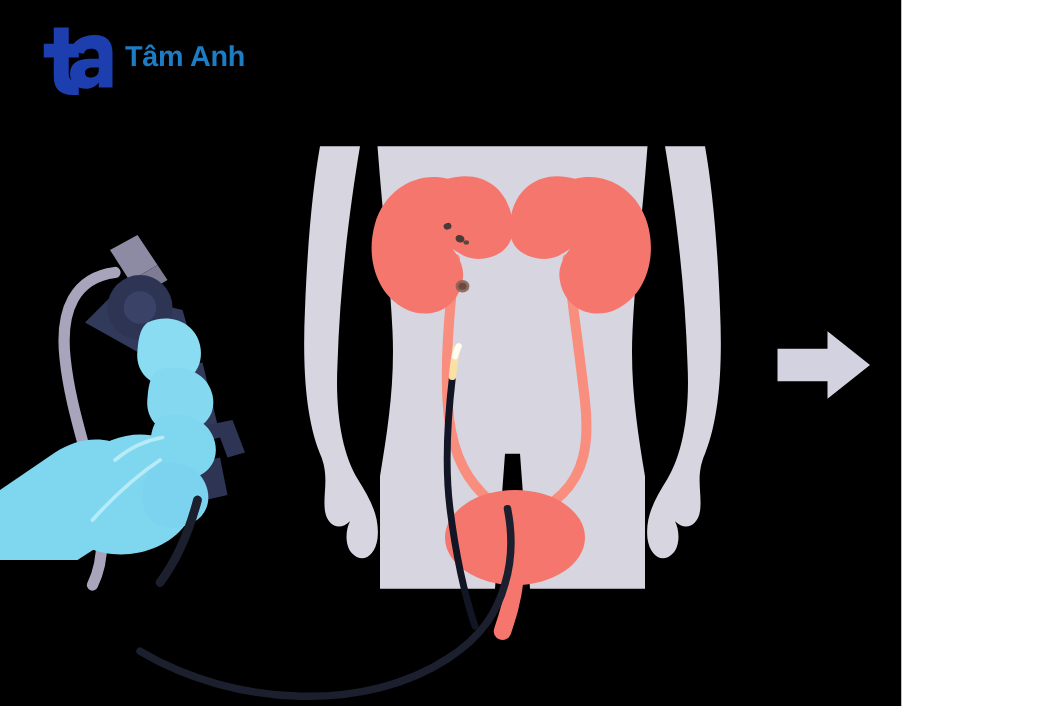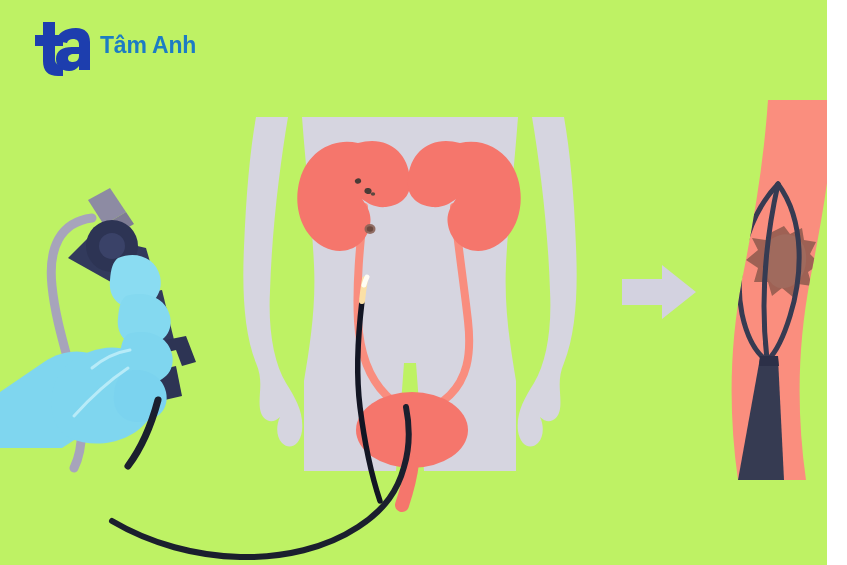--- a/index.html
+++ b/index.html
@@ -5,23 +5,23 @@
   html, body {
     margin: 0;
     padding: 0;
     background: #ffffff;
   }
   body {
     font-family: "Liberation Sans", sans-serif;
   }
   #stage {
     position: relative;
-    width: 827px;
+    width: 721px;
     height: 565px;
-    background: #bef264;
+    background: #000000;
     overflow: hidden;
   }
 
   
   #logo {
     position: absolute;
     left: 33px;
     top: 20px;
     display: flex;
     align-items: center;

